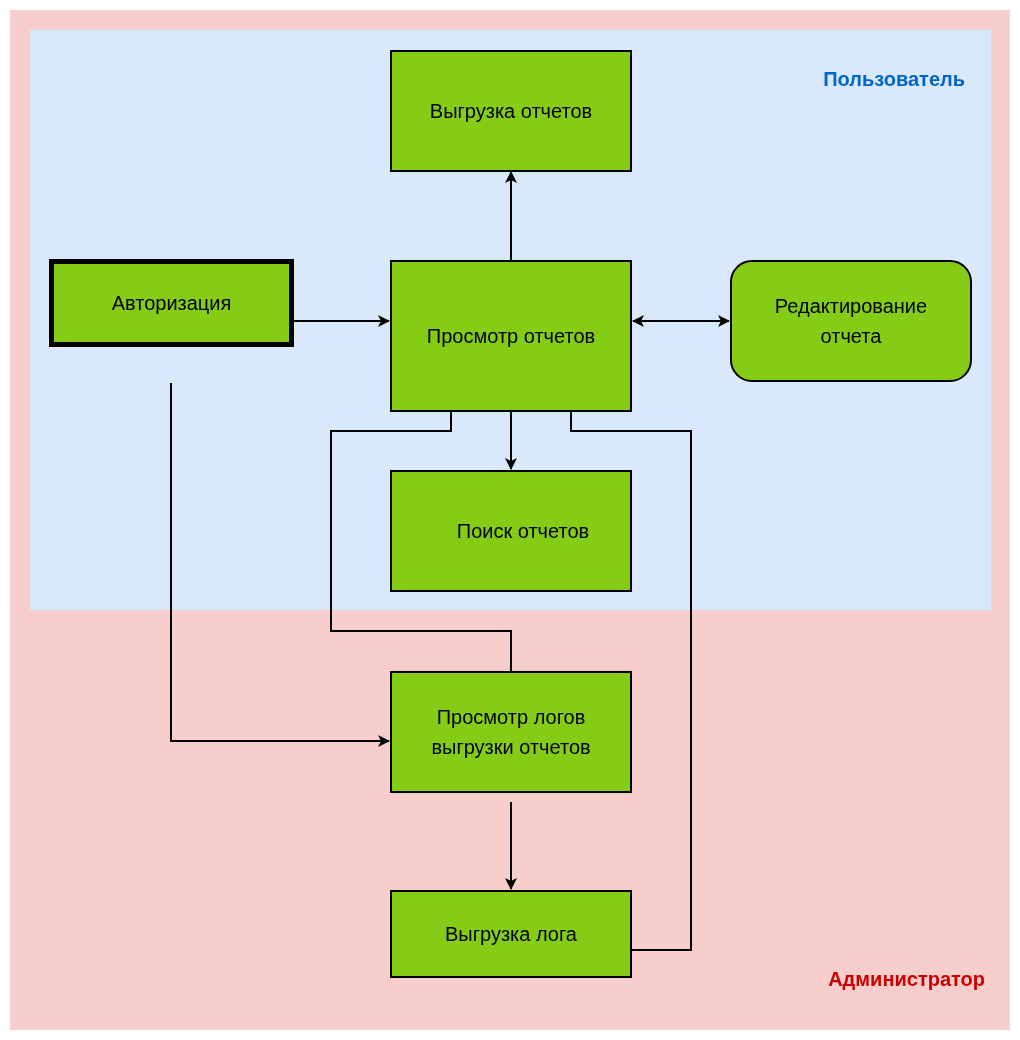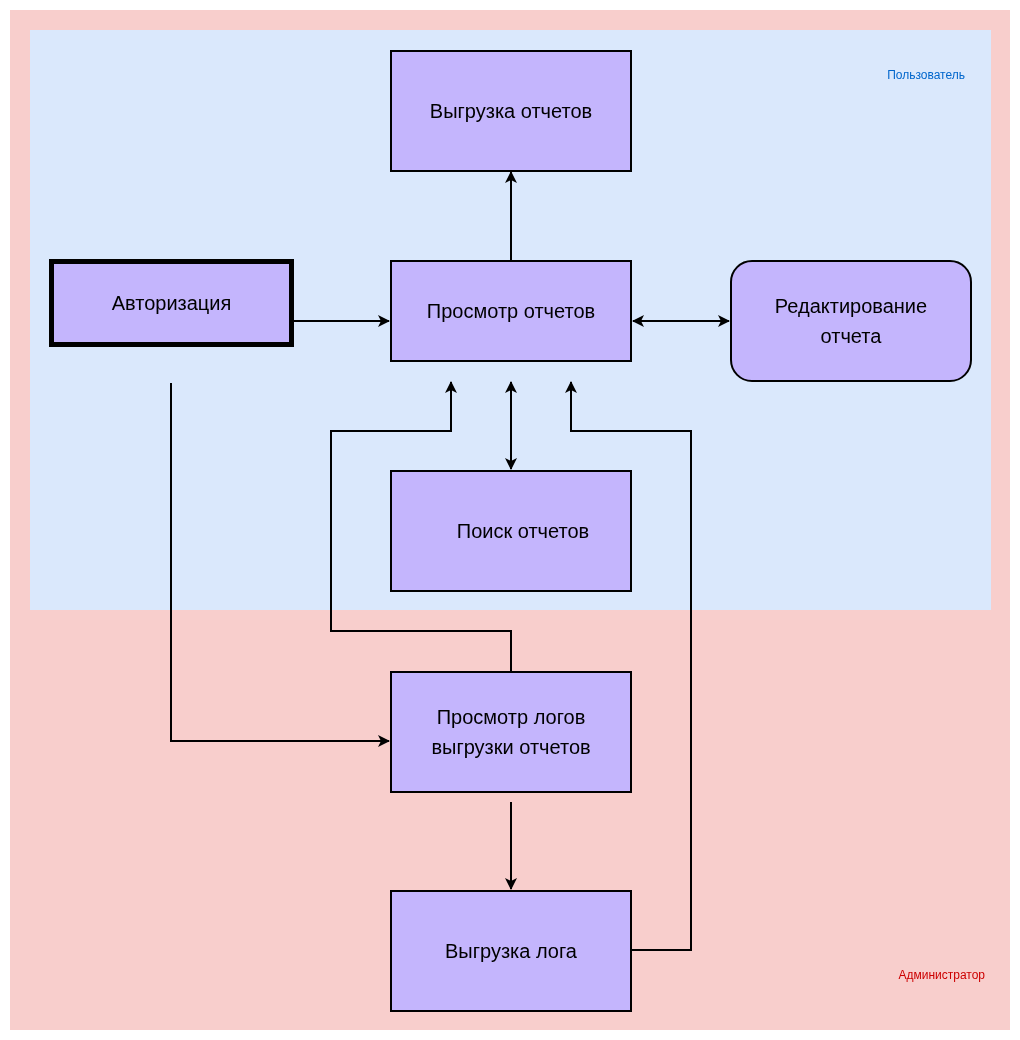--- a/index.html
+++ b/index.html
@@ -1,25 +1,25 @@
 <!DOCTYPE html>
 <html><head>
   <meta charset="utf-8">
   <style>
     html, body { margin: 0; padding: 0; background: #ffffff; }
     body { width: 1020px; height: 1040px; position: relative; overflow: hidden;
            font-family: "Liberation Sans", sans-serif; }
     .region { position: absolute; }
     #admin-region { left: 10px; top: 10px; width: 1000px; height: 1020px; }
     #user-region { left: 30px; top: 30px; width: 961px; height: 580px; }
-    .region-label { position: absolute; font-weight: normal; font-size: 12px; white-space: nowrap; }
+    .region-label { position: absolute; font-weight: bold; font-size: 20px; white-space: nowrap; }
     #user-label { right: 55px; top: 68px; }
     #admin-label { right: 35px; top: 968px; }
     svg#edges { position: absolute; left: 0; top: 0; width: 1020px; height: 1040px; }
-    .node { position: absolute; box-sizing: border-box; background: #c4b5fd;
+    .node { position: absolute; box-sizing: border-box; background: #84cc16;
             border: 2px solid #000000; display: flex; align-items: center; justify-content: center;
             text-align: center; font-size: 20px; color: #000000; line-height: 30px; padding: 0 8px; }
     .node.thick { border-width: 5px; }
     .node span { white-space: pre-line; }
   </style>
 </head>
 <body>
 
 <div id="admin-region" class="region" style="background: rgb(248, 206, 204);"></div>
 <div id="user-region" class="region" style="background: rgb(218, 232, 252);"></div>
@@ -42,29 +42,29 @@
   <polyline points="511,802 511,889" fill="none" stroke="#000" stroke-width="2" marker-end="url(#arrow)"></polyline>
   <polyline points="632,950 691,950 691,431 571,431 571,382" fill="none" stroke="#000" stroke-width="2" marker-end="url(#arrow)"></polyline>
 </svg>
 
 <div class="node" style="left:390px;top:50px;width:242px;height:122px;">
   <span>Выгрузка отчетов</span>
 </div>
 <div class="node thick" style="left:49px;top:259px;width:245px;height:88px;">
   <span>Авторизация</span>
 </div>
-<div class="node" style="left:390px;top:260px;width:242px;height:102px;">
+<div class="node" style="left:390px;top:260px;width:242px;height:152px;">
   <span>Просмотр отчетов</span>
 </div>
 <div class="node" style="left:730px;top:260px;width:242px;height:122px;border-radius:22px;">
   <span>Редактирование
 отчета</span>
 </div>
 <div class="node" style="left:390px;top:470px;width:242px;height:122px;padding-left:32px;">
   <span>Поиск отчетов</span>
 </div>
 <div class="node" style="left:390px;top:671px;width:242px;height:122px;">
   <span>Просмотр логов
 выгрузки отчетов</span>
 </div>
-<div class="node" style="left:390px;top:890px;width:242px;height:122px;">
+<div class="node" style="left:390px;top:890px;width:242px;height:88px;">
   <span>Выгрузка лога</span>
 </div>
 
 </body></html>

